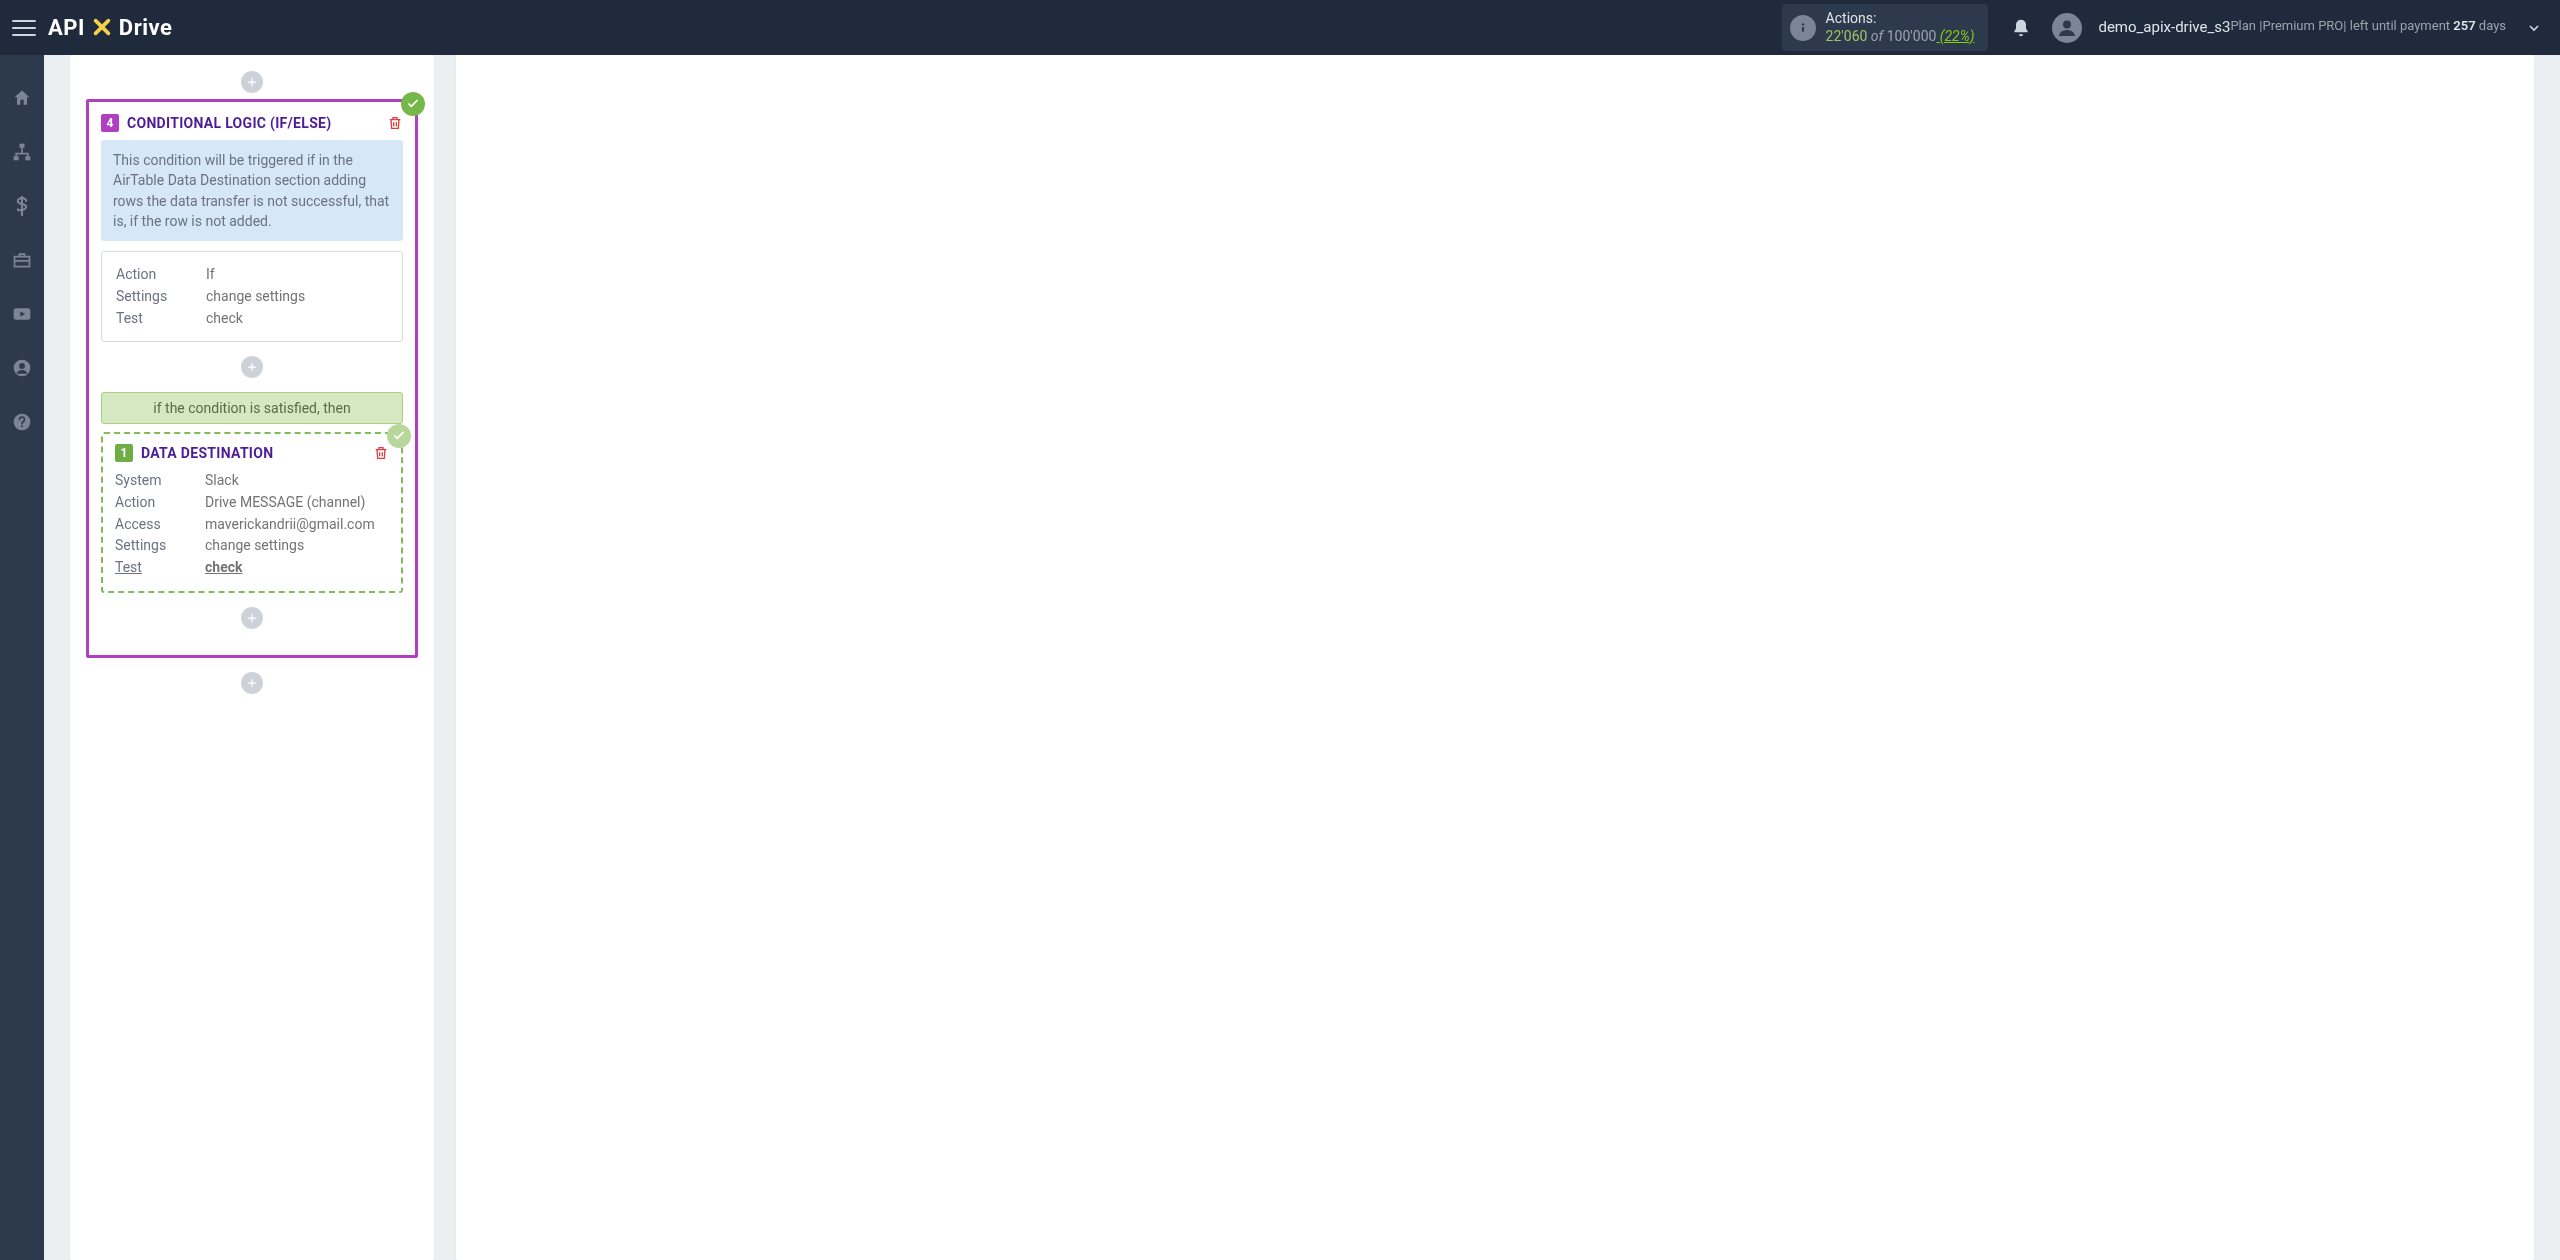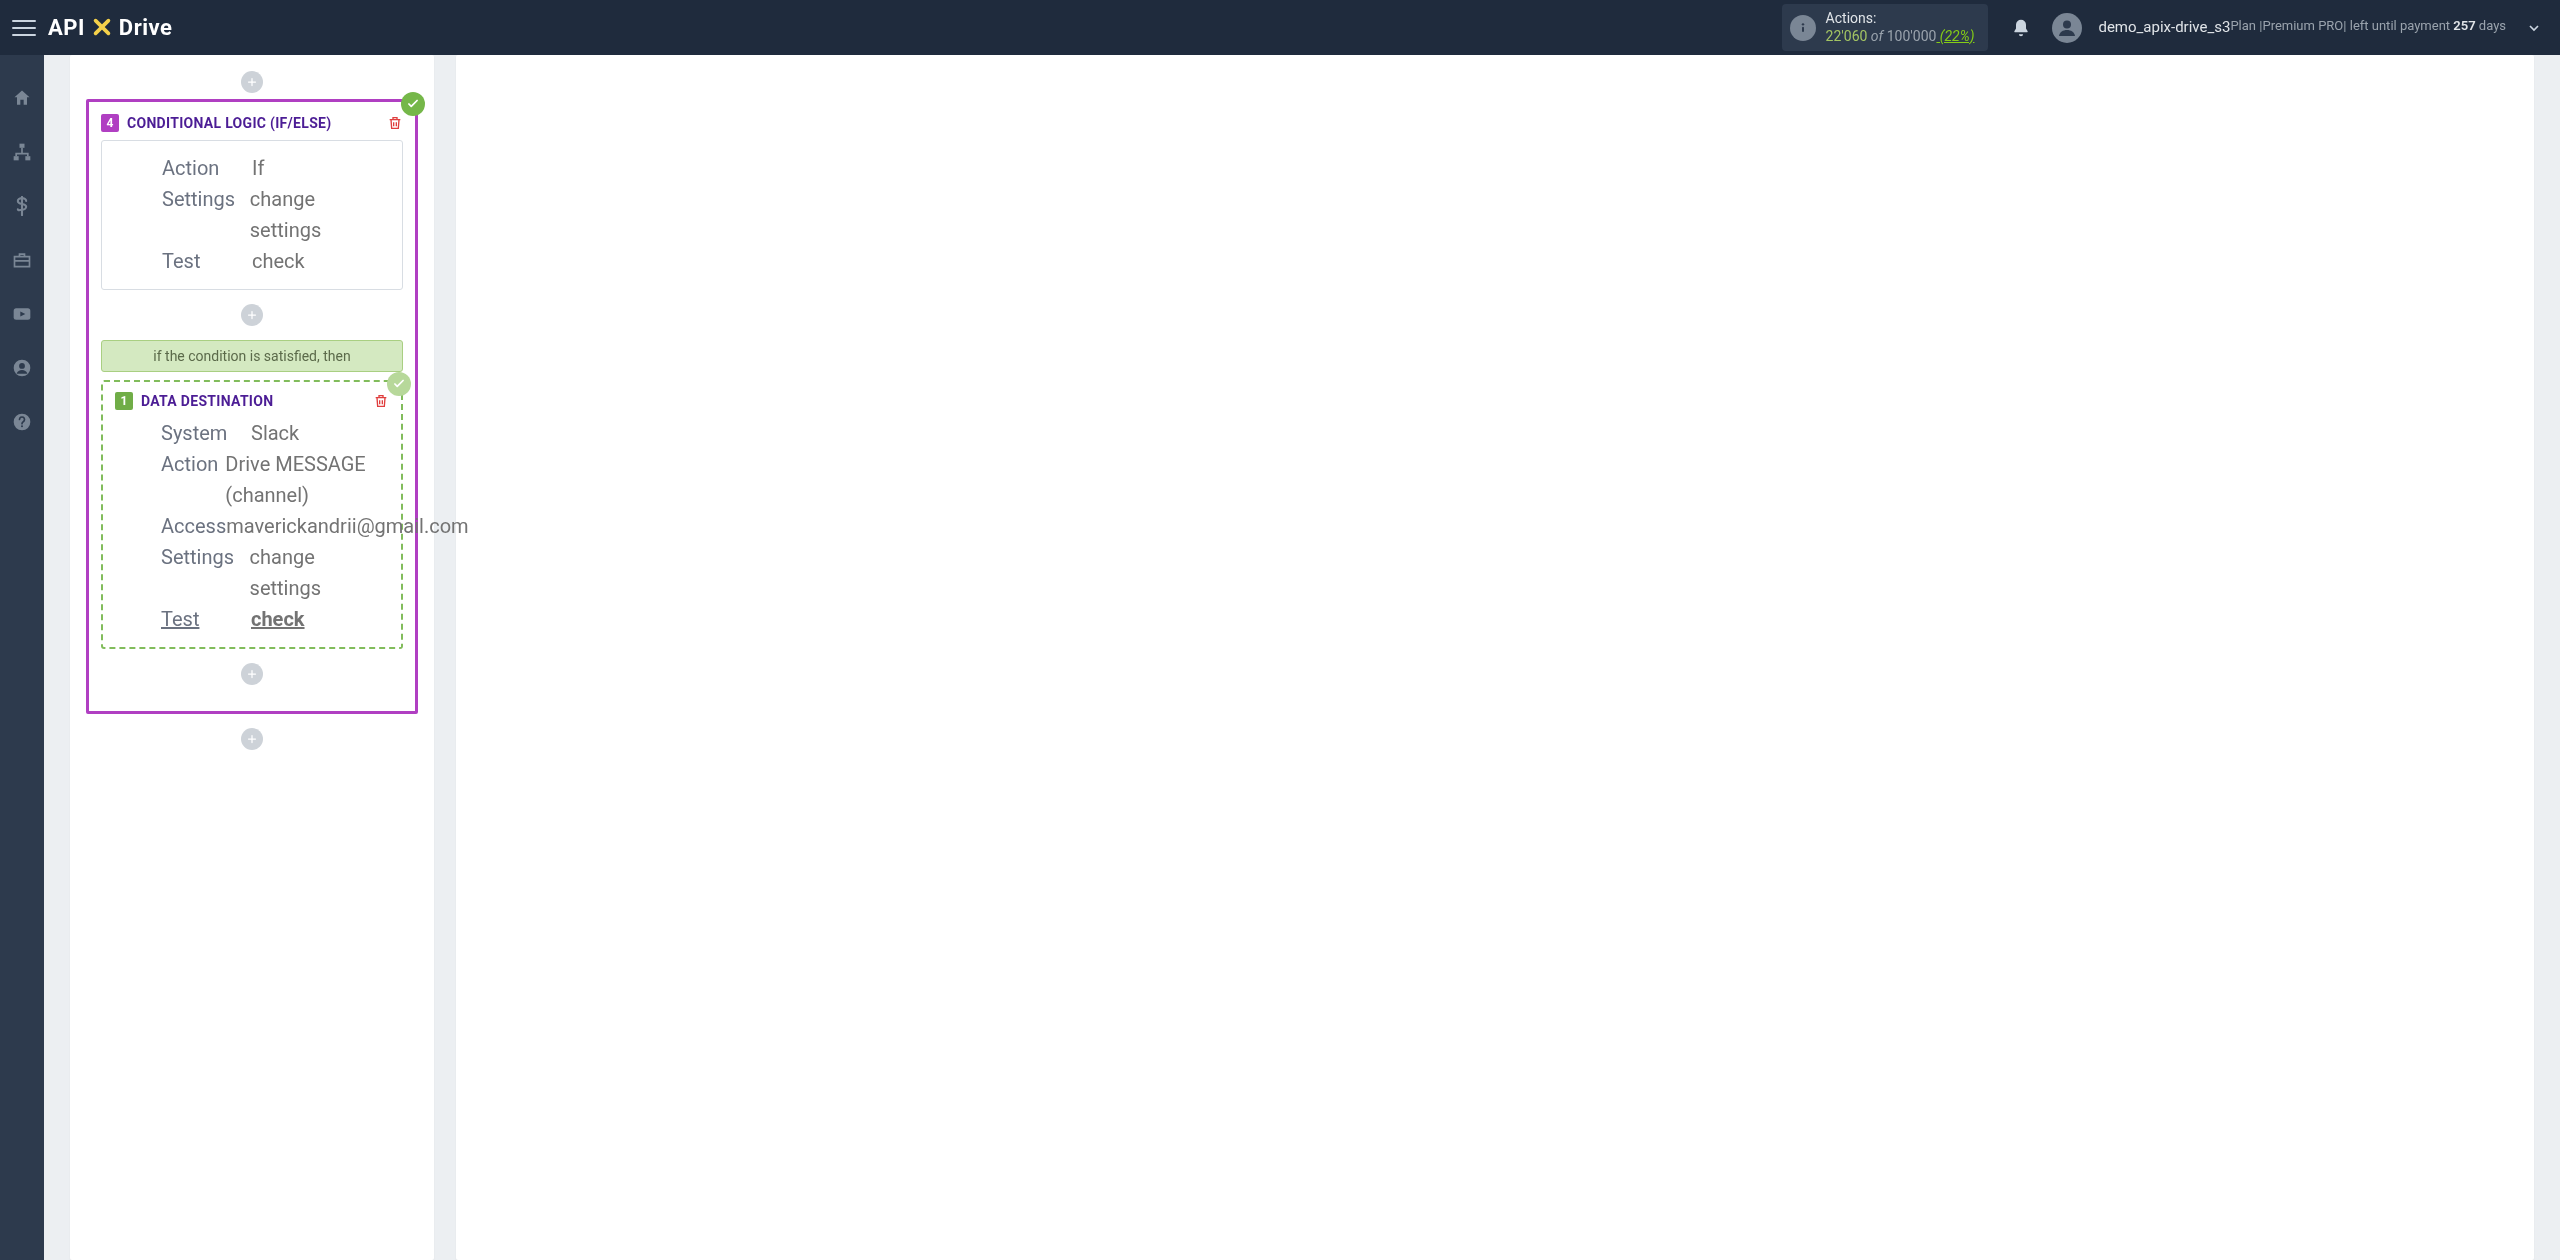--- a/index.html
+++ b/index.html
@@ -123,21 +123,21 @@
     .info-banner {
       background: #d6e8f7; border-radius: 3px;
       padding: 10px 12px; font-size: 14px; color: #6b7280; line-height: 1.45;
       margin-bottom: 10px;
     }
 
     .details-box {
       border: 1px solid #d8dde3; border-radius: 3px;
       padding: 12px 14px;
     }
-    .dl-row { display: flex; font-size: 20px; line-height: 1.55; margin-left: 46px; }
+    .dl-row { display: flex; font-size: 14px; line-height: 1.55; }
     .dl-row .k { width: 90px; color: #6b7280; }
     .dl-row .v { color: #737373; }
 
     .cond-inner-add { display: flex; justify-content: center; margin-top: 8px; margin-bottom: 8px; }
 
     .cond-satisfied {
       background: #d4e9c1; border: 1px solid #a9cf82; border-radius: 3px;
       padding: 7px 0; text-align: center; font-size: 14px; color: #5b6a4a;
       margin-bottom: 8px;
     }
@@ -270,20 +270,21 @@
         </div>
         <div class="card-header">
           <span class="step-num num-purple">4</span>
           <span class="card-title">CONDITIONAL LOGIC (IF/ELSE)</span>
           <span class="trash-icon">
             <svg width="16" height="16" viewBox="0 0 24 24" fill="none" stroke="currentColor" stroke-width="2">
                 <path d="M4 7h16M9 7V4h6v3M6 7l1 13h10l1-13M10 11v6M14 11v6"></path>
               </svg>
           </span>
         </div>
+        <div class="info-banner">This condition will be triggered if in the AirTable Data Destination section adding rows the data transfer is not successful, that is, if the row is not added.</div>
         <div class="details-box">
           <div class="dl-row">
               <span class="k">Action</span>
               <span class="v">If</span>
             </div>
           <div class="dl-row">
               <span class="k">Settings</span>
               <span class="v">change settings</span>
             </div>
           <div class="dl-row">

